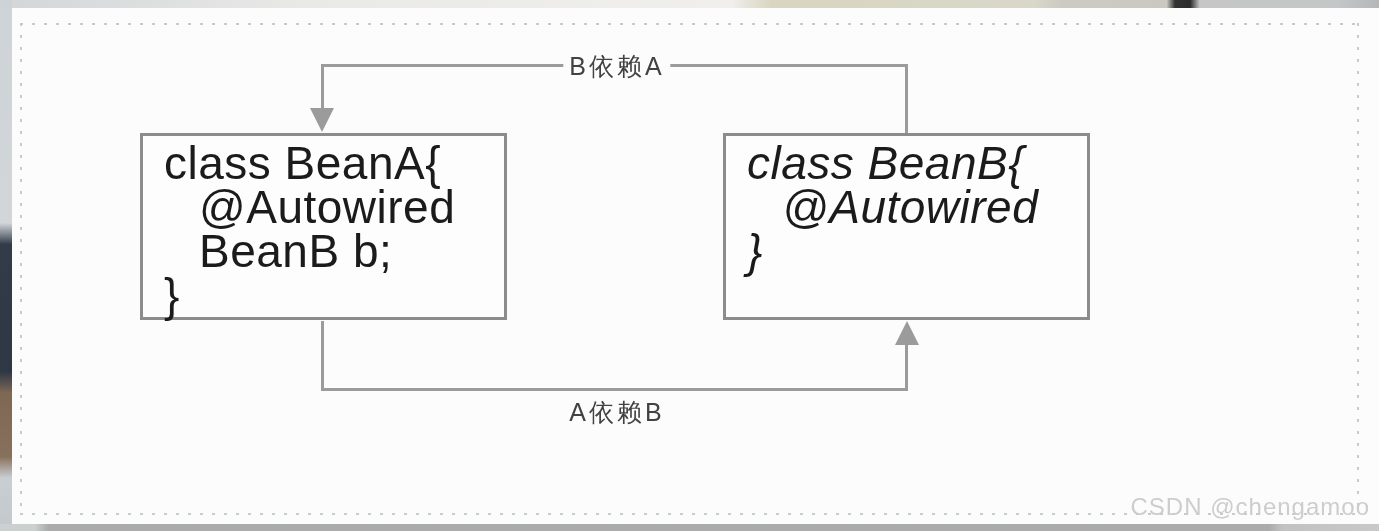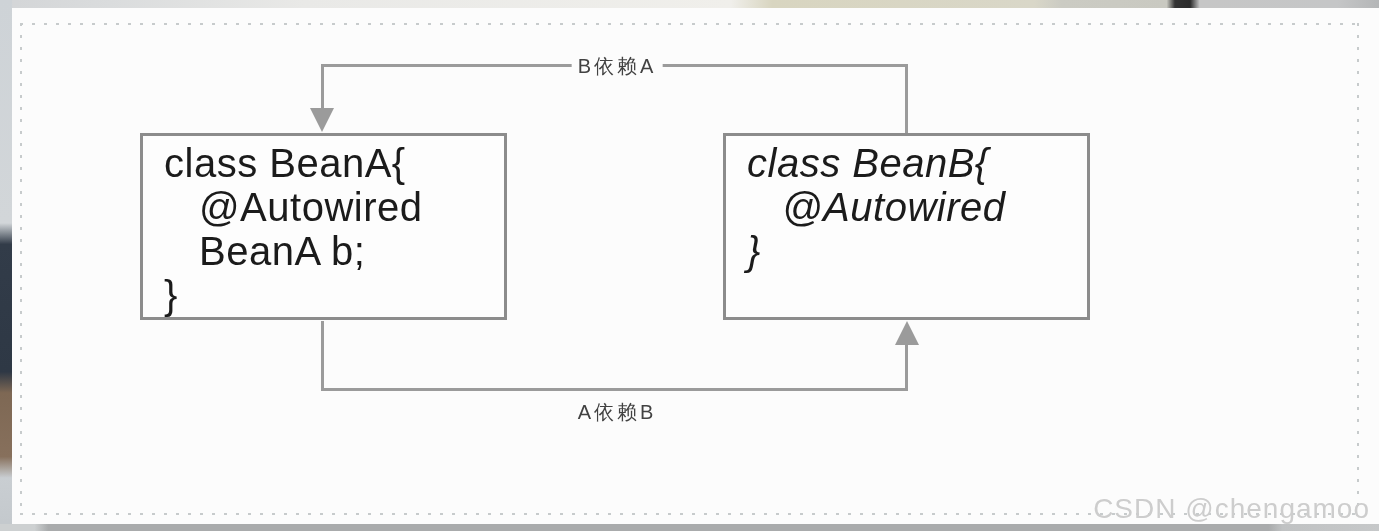--- a/index.html
+++ b/index.html
@@ -73,55 +73,55 @@
     border-bottom: 24px solid var(--connector, #9b9b9b);
   }
 
   
   .code-box {
     position: absolute; top: 133px; width: 367px; height: 187px;
     box-sizing: border-box;
     border: 3px solid var(--box-border, #8c8c8c);
     background: #fdfdfd;
     padding: 5px 0 0 21px;
-    font-size: 40px; line-height: 44px;
+    font-size: 46px; line-height: 44px;
     letter-spacing: 0.5px;
     color: var(--code-text, #1b1b1b);
     white-space: nowrap;
   }
   .box-a { left: 140px; }
   .box-b { left: 723px; font-style: italic; }
   .code-line.indent { margin-left: 35px; }
 
   
   .edge-label {
     position: absolute;
     transform: translate(-50%, -50%);
     background: var(--panel-bg, #fcfcfc);
     padding: 0 6px;
-    font-size: 20px;
+    font-size: 25px;
     letter-spacing: 3px;
     color: var(--label-text, #424242);
     white-space: nowrap;
   }
   .label-top { left: 617px; top: 66px; }
   .label-bottom { left: 617px; top: 412px; }
 
   .caption {
     position: absolute; left: 624px; top: 458px;
     transform: translate(-50%, -50%);
     font-size: 31px; font-weight: bold;
     letter-spacing: 5px;
     color: var(--caption-text, #3a3a3a);
     white-space: nowrap;
   }
 
   .watermark {
     position: absolute; right: 9px; top: 493px;
-    font-size: 28px;
+    font-size: 24px;
     letter-spacing: 1px;
     color: var(--watermark-text, #cdcdcd);
     white-space: nowrap;
   }
 </style>
 </head>
 <body>
 
 <div class="stage">
 
@@ -145,21 +145,21 @@
 
   <div class="line" style="left:321px; top:321px; width:3px; height:70px;"></div>
   <div class="line" style="left:322px; top:388px; width:586px; height:3px;"></div>
   <div class="line" style="left:905px; top:344px; width:3px; height:47px;"></div>
   <div class="arrowhead arrow-up" style="left:895px; top:321px;"></div>
   <div class="edge-label label-bottom">A依赖B</div>
 
   <div class="code-box box-a">
     <div class="code-line">class BeanA{</div>
     <div class="code-line indent">@Autowired</div>
-    <div class="code-line indent">BeanA b;</div>
+    <div class="code-line indent">BeanB b;</div>
     <div class="code-line">}</div>
   </div>
 
   <div class="code-box box-b">
     <div class="code-line">class BeanB{</div>
     <div class="code-line indent">@Autowired</div>
     <div class="code-line">}</div>
   </div>
 
 

